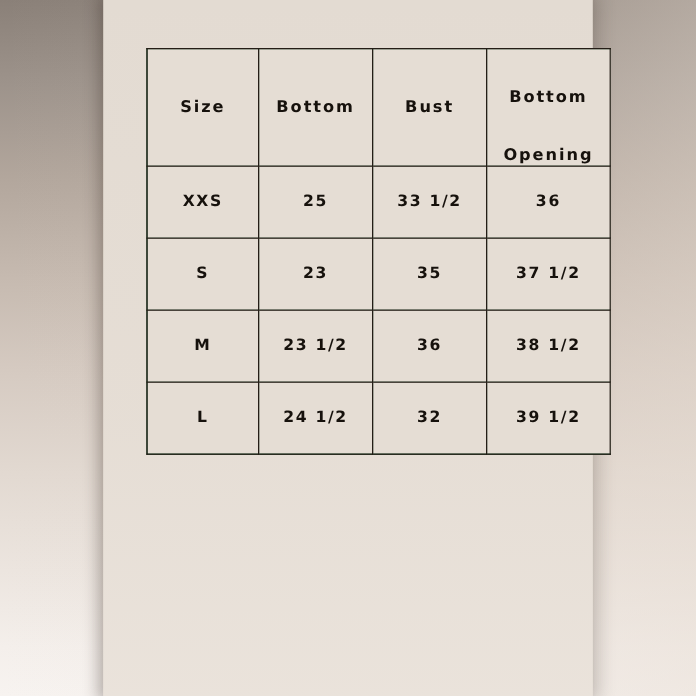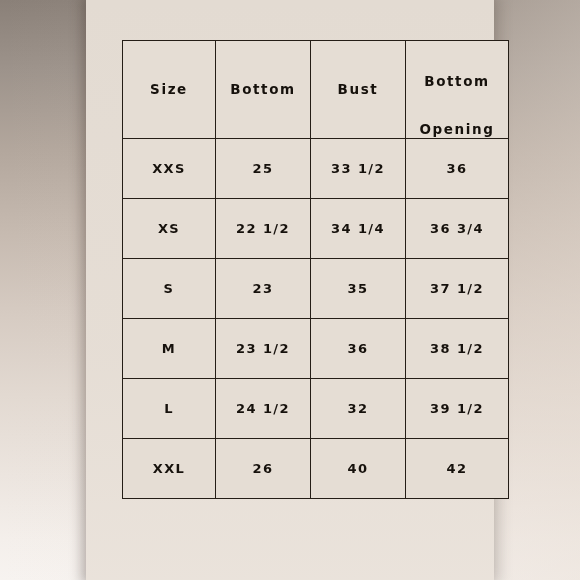--- a/index.html
+++ b/index.html
@@ -146,26 +146,20 @@
       </thead>
       <tbody>
 
         <tr>
           <td>XXS</td>
           <td>25</td>
           <td>33 1/2</td>
           <td>36</td>
         </tr>
 
-        <tr>
-          <td>XS</td>
-          <td>22 1/2</td>
-          <td>34 1/4</td>
-          <td>36 3/4</td>
-        </tr>
 
         <tr>
           <td>S</td>
           <td>23</td>
           <td>35</td>
           <td>37 1/2</td>
         </tr>
 
         <tr>
           <td>M</td>
@@ -175,23 +169,17 @@
         </tr>
 
         <tr>
           <td>L</td>
           <td>24 1/2</td>
           <td>32</td>
           <td>39 1/2</td>
         </tr>
 
 
-        <tr>
-          <td>XXL</td>
-          <td>26</td>
-          <td>40</td>
-          <td>42</td>
-        </tr>
 
       </tbody>
     </table>
   </div>
 </div>
 
 </body></html>

